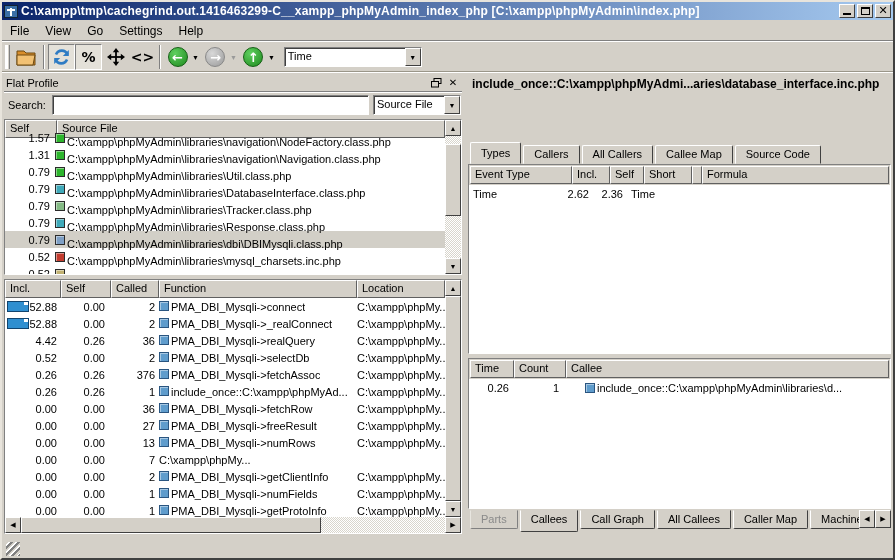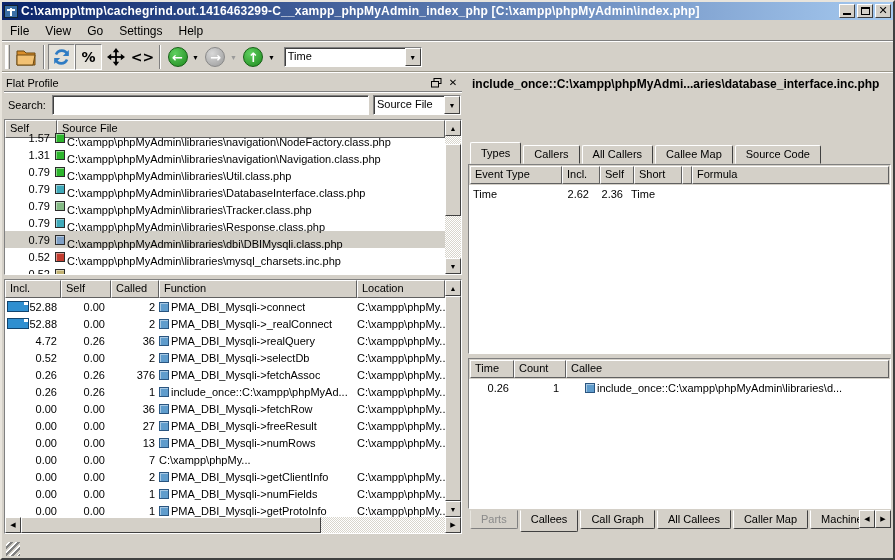--- a/index.html
+++ b/index.html
@@ -97,21 +97,21 @@
   .func-upper{flex:1;display:flex;overflow:hidden;}
   .func-main{flex:1;display:flex;flex-direction:column;overflow:hidden;background:#fff;}
   .func-rows{flex:1;overflow:hidden;}
   .c-incl{width:56px;flex:0 0 56px;display:flex;align-items:center;padding:0 4px 0 2px;}
   .bar{width:14px;height:11px;background:#2f8fd0;border:1px solid #11446e;position:relative;flex:0 0 14px;visibility:hidden;}
   .bar::after{content:"";position:absolute;right:0;top:0;width:4px;height:3px;background:#fff;}
   .frow.has-bar .bar{visibility:visible;}
   .c-incl span{flex:1;text-align:right;}
   .c-num50{width:50px;flex:0 0 50px;text-align:right;padding-right:6px;}
   .c-num48{width:48px;flex:0 0 48px;text-align:right;padding-right:4px;}
-  .c-func{width:198px;flex:0 0 198px;display:flex;align-items:center;overflow:hidden;}
+  .c-func{width:198px;flex:0 0 198px;display:flex;align-items:flex-start;overflow:hidden;}
   .fnicon{width:10px;height:10px;flex:0 0 10px;background:#5f9ccc;border:1px solid #2a5580;
     box-shadow:inset 1px 1px 0 rgba(255,255,255,.45);margin-right:2px;}
   .c-loc{flex:1;overflow:hidden;white-space:nowrap;}
   
   .rp-title{height:20px;flex:0 0 20px;font-weight:bold;font-size:12px;display:flex;align-items:center;
     padding:0 4px;white-space:nowrap;overflow:hidden;}
   .tabbar{height:22px;flex:0 0 22px;display:flex;align-items:flex-end;padding-left:2px;margin-top:48px;}
   .ttab{border:1px solid;border-color:#fff #404040 #d4d0c8 #fff;background:#d4d0c8;padding:2px 10px 3px;
     height:19px;margin-right:2px;white-space:nowrap;border-top-left-radius:2px;border-top-right-radius:2px;}
   .ttab.active{height:22px;padding-top:4px;font-weight:normal;position:relative;z-index:2;}
@@ -364,21 +364,21 @@
                   <span class="c-func">
                     <span class="fnicon"></span>
                     <span class="nowrap">PMA_DBI_Mysqli-&gt;_realConnect</span>
                   </span>
                   <span class="c-loc">C:\xampp\phpMy...</span>
                 </div>
 
                 <div class="frow">
                   <span class="c-incl">
                     <span class="bar"></span>
-                    <span>4.72</span>
+                    <span>4.42</span>
                   </span>
                   <span class="c-num50">0.26</span>
                   <span class="c-num48">36</span>
                   <span class="c-func">
                     <span class="fnicon"></span>
                     <span class="nowrap">PMA_DBI_Mysqli-&gt;realQuery</span>
                   </span>
                   <span class="c-loc">C:\xampp\phpMy...</span>
                 </div>
 
@@ -547,21 +547,21 @@
 
           <span class="ttab">All Callers</span>
 
           <span class="ttab">Callee Map</span>
 
           <span class="ttab">Source Code</span>
         </div>
 
       <div class="sunken-frame rp-frame1">
         <div class="rp-thead">
-          <span class="hcell" style="width:92px">Event Type</span>
+          <span class="hcell" style="width:102px">Event Type</span>
           <span class="hcell" style="width:38px">Incl.</span>
           <span class="hcell" style="width:34px">Self</span>
           <span class="hcell" style="width:48px">Short</span>
           <span class="hcell" style="width:10px"></span>
           <span class="hcell" style="flex:1">Formula</span>
         </div>
         <div class="rp-rows">
 
             <div class="rrow">
               <span class="ec-type">Time</span>

